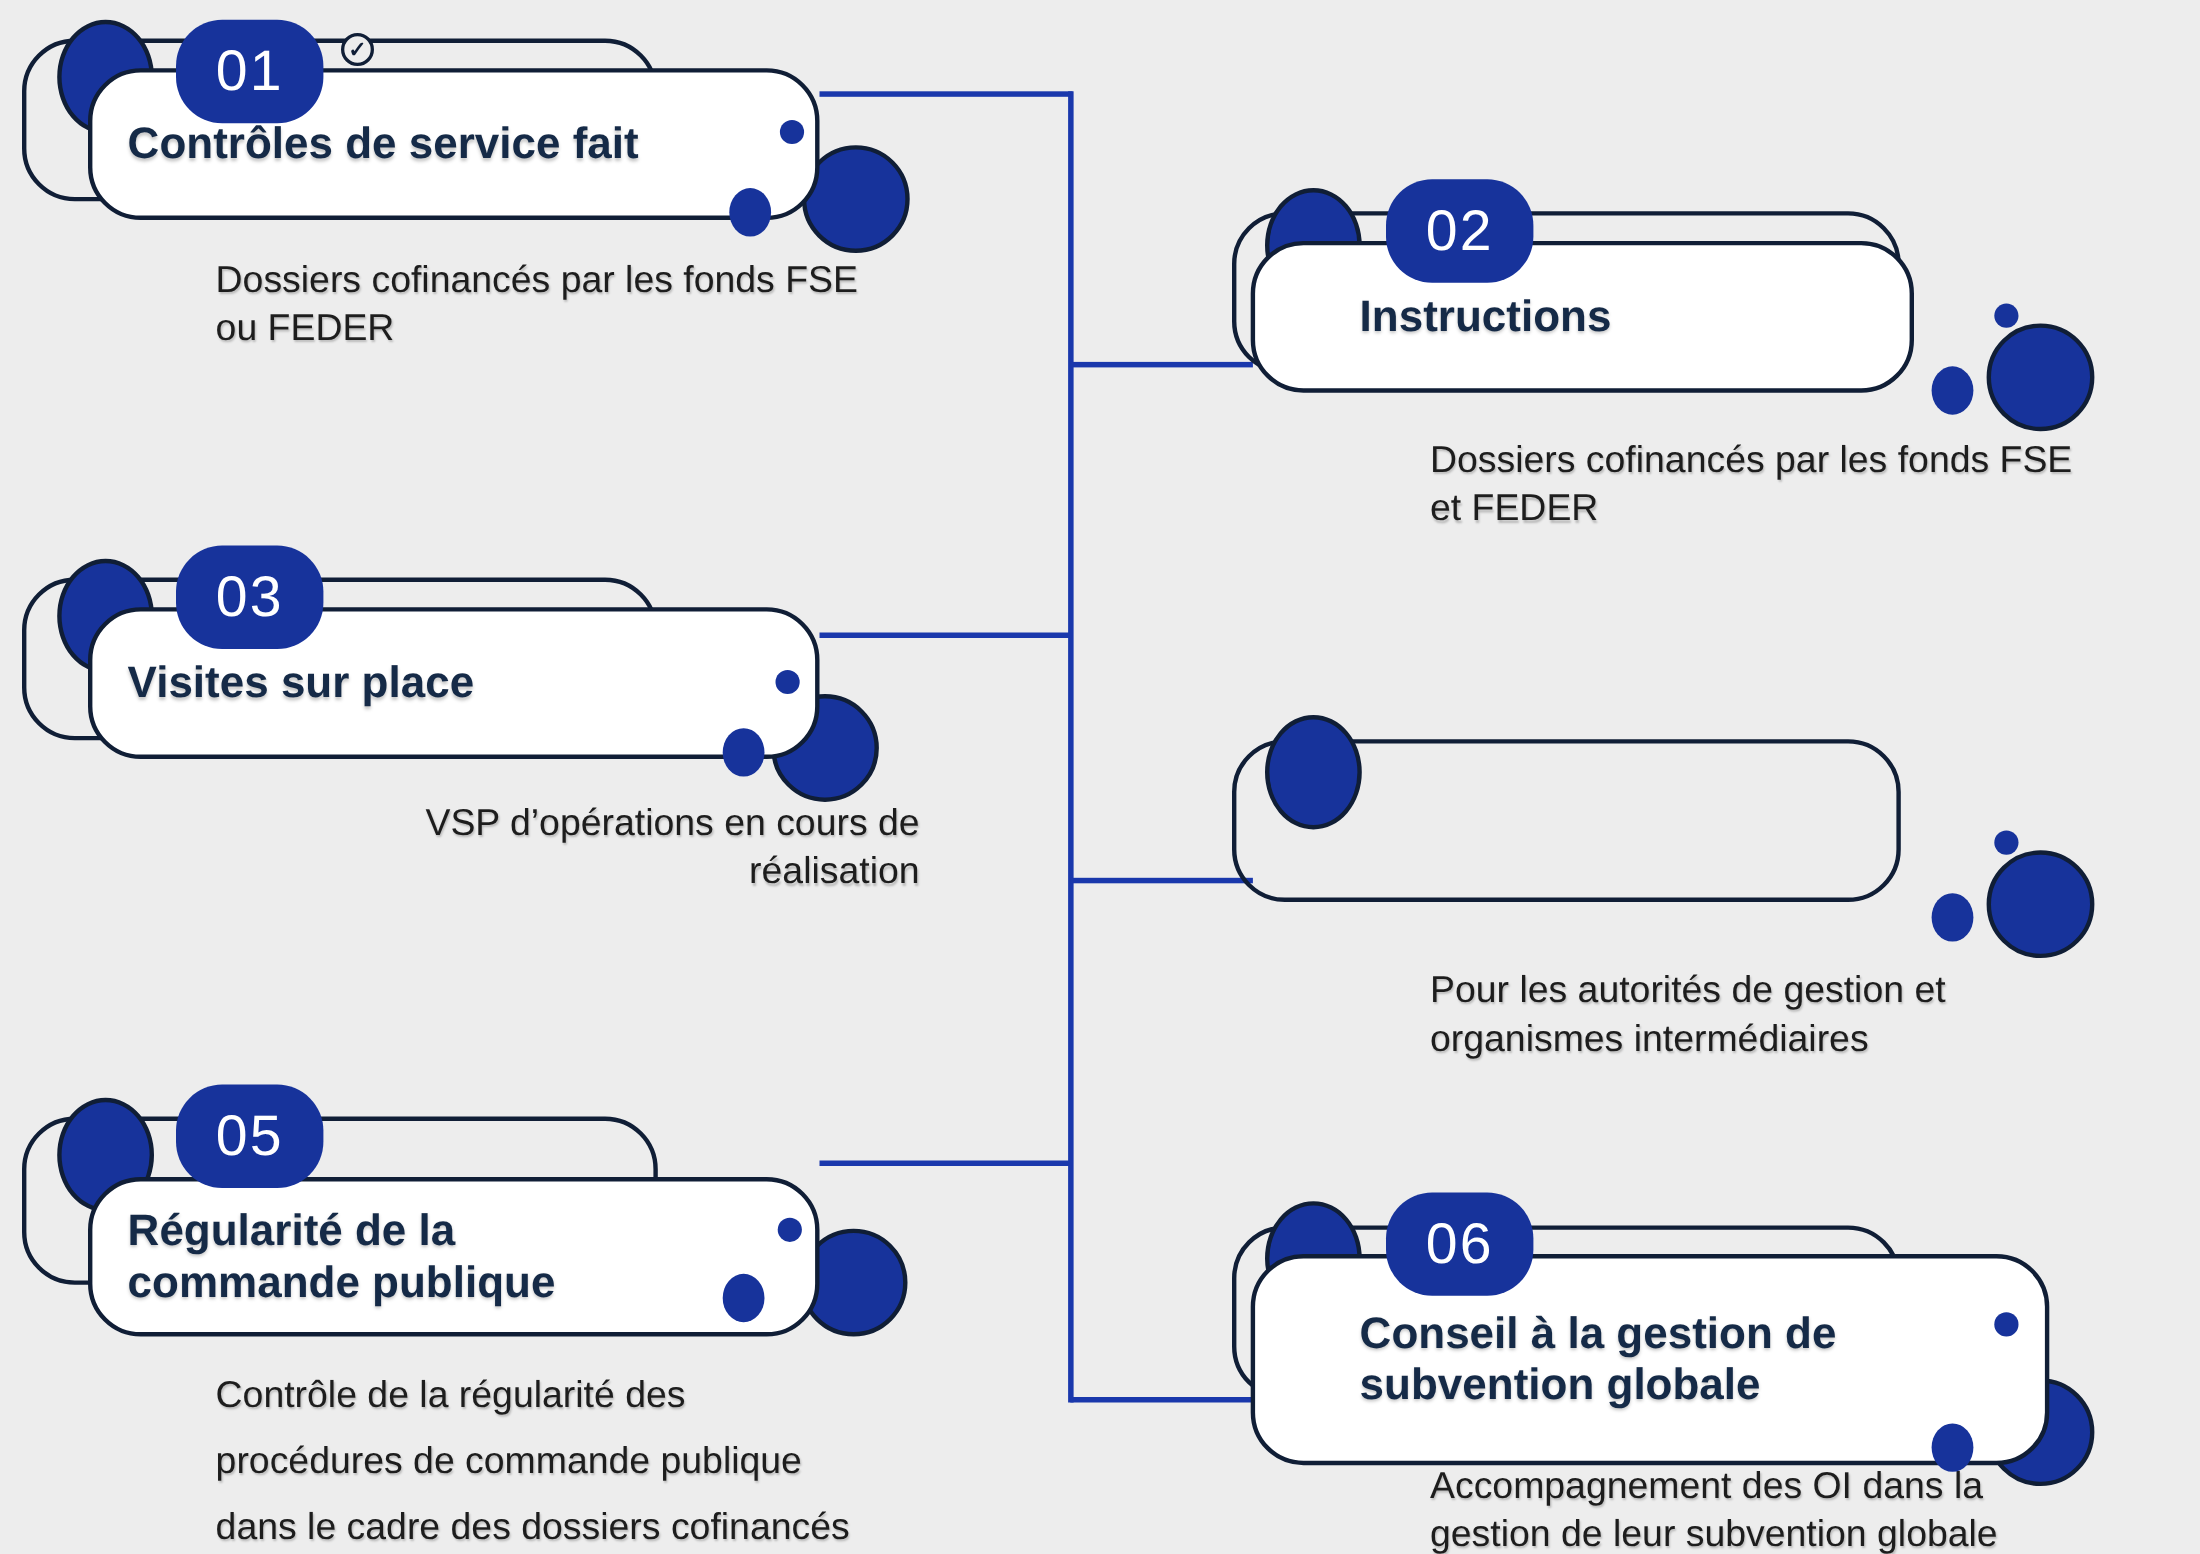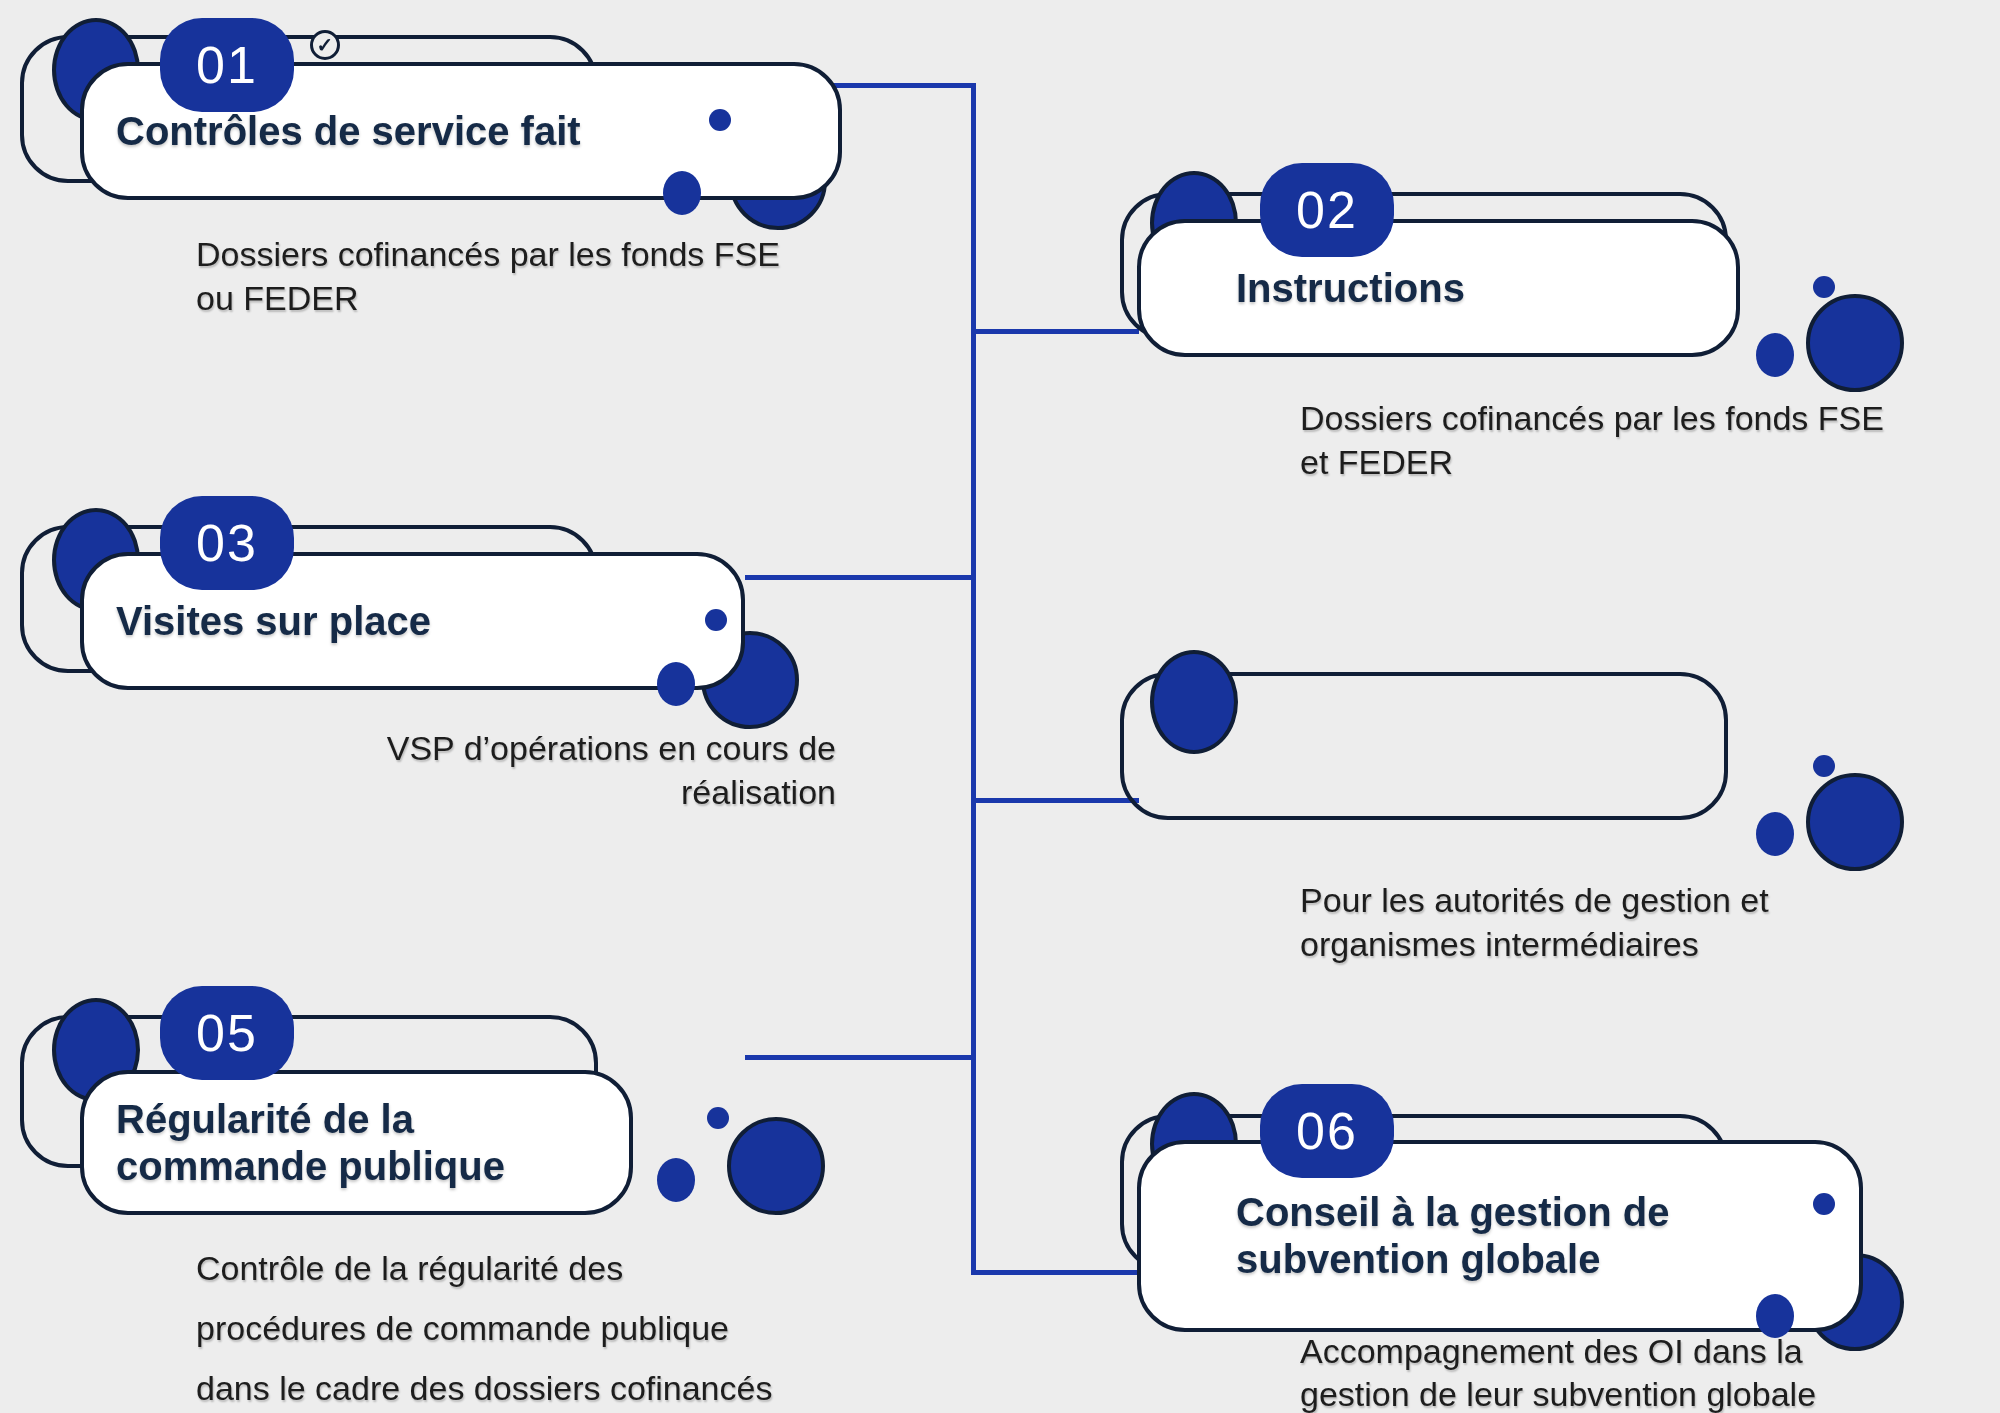--- a/index.html
+++ b/index.html
@@ -80,21 +80,21 @@
   <div class="hline" style="left:745px;top:83px;width:230px;height:5px;"></div>
   <div class="hline" style="left:973px;top:329px;width:166px;height:5px;"></div>
   <div class="hline" style="left:745px;top:575px;width:230px;height:5px;"></div>
   <div class="hline" style="left:973px;top:798px;width:166px;height:5px;"></div>
   <div class="hline" style="left:745px;top:1055px;width:230px;height:5px;"></div>
   <div class="hline" style="left:973px;top:1270px;width:166px;height:5px;"></div>
 
   <div class="card-back" style="left:20px;top:35px;width:570px;height:140px;"></div>
   <div class="bigc" style="left:729px;top:132px;"></div>
   <div class="ellipse-l" style="left:52px;top:18px;"></div>
-  <div class="card pad-left-col" style="left:80px;top:62px;width:762px;height:138px;">
+  <div class="card pad-left-col" style="left:80px;top:62px;width:665px;height:138px;">
     <div class="title">Contrôles de service fait</div>
   </div>
   <div class="badge" style="left:160px;top:18px;">01</div>
   <div class="check" style="left:310px;top:30px;">✓</div>
   <div class="dot" style="left:709px;top:109px;"></div>
   <div class="mini" style="left:663px;top:171px;"></div>
   <div class="desc" style="left:196px;top:232px;width:640px;">Dossiers cofinancés par les fonds FSE
 ou FEDER</div>
 
   <div class="card-back" style="left:1120px;top:192px;width:600px;height:140px;"></div>
@@ -125,21 +125,21 @@
   <div class="bigc" style="left:1806px;top:773px;"></div>
   <div class="ellipse-l" style="left:1150px;top:650px;"></div>
   <div class="dot" style="left:1813px;top:755px;"></div>
   <div class="mini" style="left:1756px;top:812px;"></div>
   <div class="desc" style="left:1300px;top:878px;width:690px;">Pour les autorités de gestion et
 organismes intermédiaires</div>
 
   <div class="card-back" style="left:20px;top:1015px;width:570px;height:145px;"></div>
   <div class="bigc" style="left:727px;top:1117px;"></div>
   <div class="ellipse-l" style="left:52px;top:998px;"></div>
-  <div class="card pad-left-col" style="left:80px;top:1070px;width:553px;height:145px;">
+  <div class="card pad-left-col" style="left:80px;top:1070px;width:665px;height:145px;">
     <div class="title">Régularité de la
 commande publique</div>
   </div>
   <div class="badge" style="left:160px;top:986px;">05</div>
   <div class="dot" style="left:707px;top:1107px;"></div>
   <div class="mini" style="left:657px;top:1158px;"></div>
   <div class="desc" style="left:196px;top:1238px;width:700px;line-height:60px;">Contrôle de la régularité des
 procédures de commande publique
 dans le cadre des dossiers cofinancés
 par des fonds européens</div>

